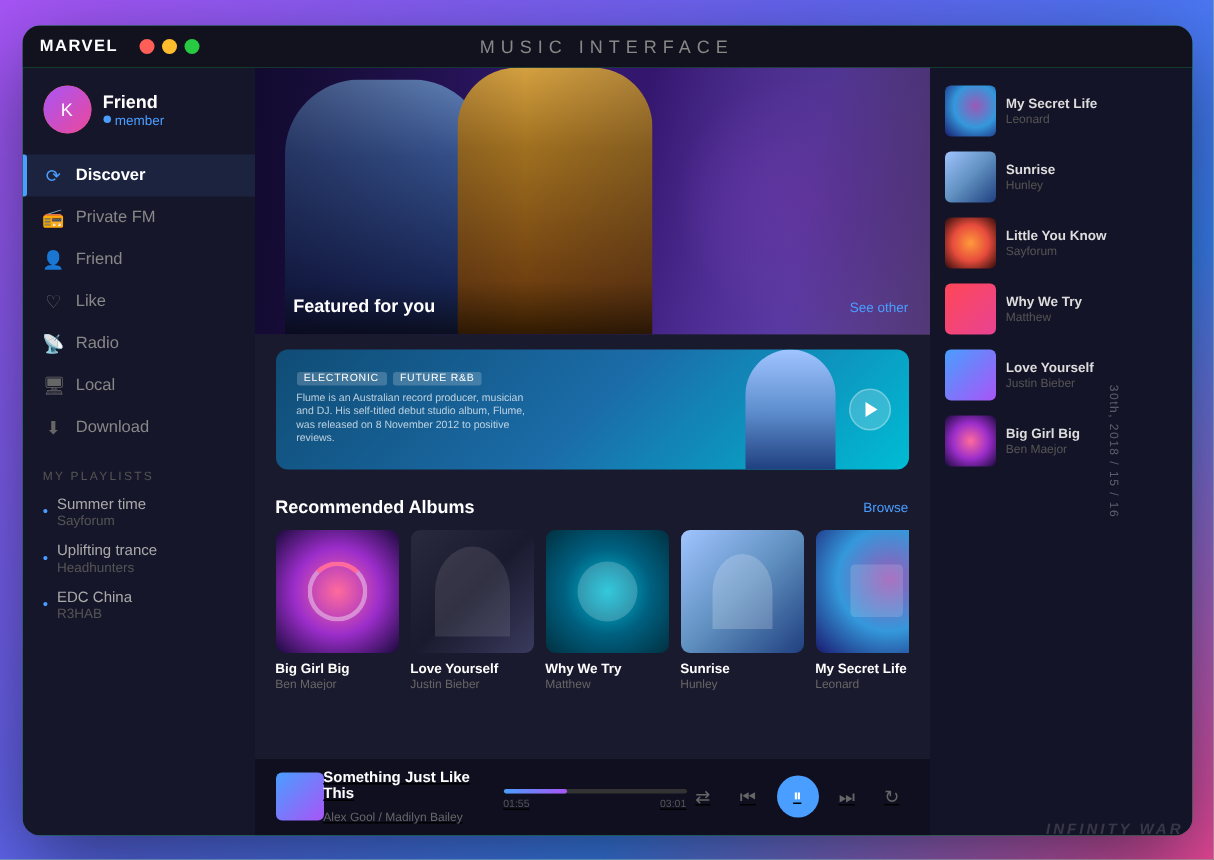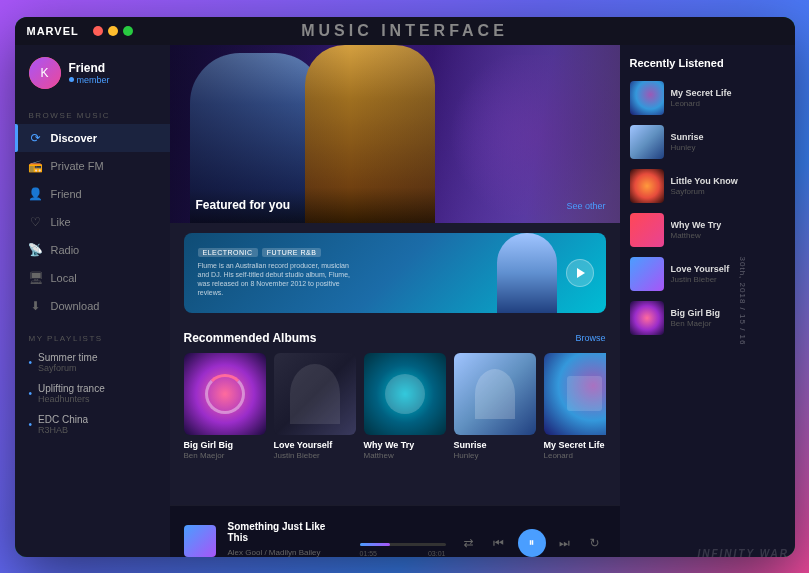--- a/index.html
+++ b/index.html
@@ -35,24 +35,24 @@
     .title-bar-left {
       display: flex;
       align-items: center;
       gap: 6px;
     }
     .traffic-light {
       width: 10px; height: 10px;
       border-radius: 50%;
     }
     .title-bar-center {
-      font-size: 16px;
+      font-size: 12px;
       letter-spacing: 4px;
       color: #888;
-      font-weight: 700;
+      font-weight: 400;
       position: absolute;
       left: 50%;
       transform: translateX(-50%);
     }
     .marvel-logo {
       font-size: 11px;
       font-weight: 900;
       color: #fff;
       letter-spacing: 1px;
     }
@@ -291,25 +291,25 @@
       flex-shrink: 0;
     }
     .recent-info { flex: 1; min-width: 0; }
     .recent-name { font-size: 9px; color: #ddd; font-weight: 600; overflow: hidden; text-overflow: ellipsis; white-space: nowrap; }
     .recent-artist { font-size: 8px; color: #555; margin-top: 1px; }
     
     .player-bar {
       height: 52px;
       background: #0f0f20;
       display: flex;
-      align-items: flex-end;
+      align-items: center;
       padding: 0 14px;
-      gap: 12px;
       flex-shrink: 0;
       border-top: 1px solid rgba(255,255,255,0.05);
+      text-decoration: underline;
     }
     .player-thumb {
       width: 32px; height: 32px;
       border-radius: 4px;
       background: linear-gradient(135deg, #4a9eff, #a855f7);
       flex-shrink: 0;
     }
     .player-info { width: 120px; flex-shrink: 0; }
     .player-title { font-size: 10px; color: #fff; font-weight: 600; }
     .player-artist { font-size: 8px; color: #666; margin-top: 5px; }
@@ -404,21 +404,20 @@
         </div>
         <div class="user-info">
           <div class="name">Friend</div>
           <div class="role">
             <span class="role-dot"></span>
             <span>member</span>
           </div>
         </div>
       </div>
 
-      <div class="sidebar-section-label">BROWSE MUSIC</div>
 
       <div class="sidebar-item active">
         <span class="sidebar-item-icon">⟳</span>
         <span class="sidebar-item-label">Discover</span>
       </div>
       <div class="sidebar-item">
         <span class="sidebar-item-icon">📻</span>
         <span class="sidebar-item-label">Private FM</span>
       </div>
       <div class="sidebar-item">
@@ -587,21 +586,20 @@
           <div class="ctrl-btn">⇄</div>
           <div class="ctrl-btn">⏮</div>
           <div class="ctrl-btn play">⏸</div>
           <div class="ctrl-btn">⏭</div>
           <div class="ctrl-btn">↻</div>
         </div>
       </div>
     </div>
 
     <div class="right-panel" style="position:relative;">
-      <div class="right-panel-title">Recently Listened</div>
 
       <div class="recent-item">
         <div class="recent-art art-5"></div>
         <div class="recent-info">
           <div class="recent-name">My Secret Life</div>
           <div class="recent-artist">Leonard</div>
         </div>
       </div>
       <div class="recent-item">
         <div class="recent-art art-4"></div>

